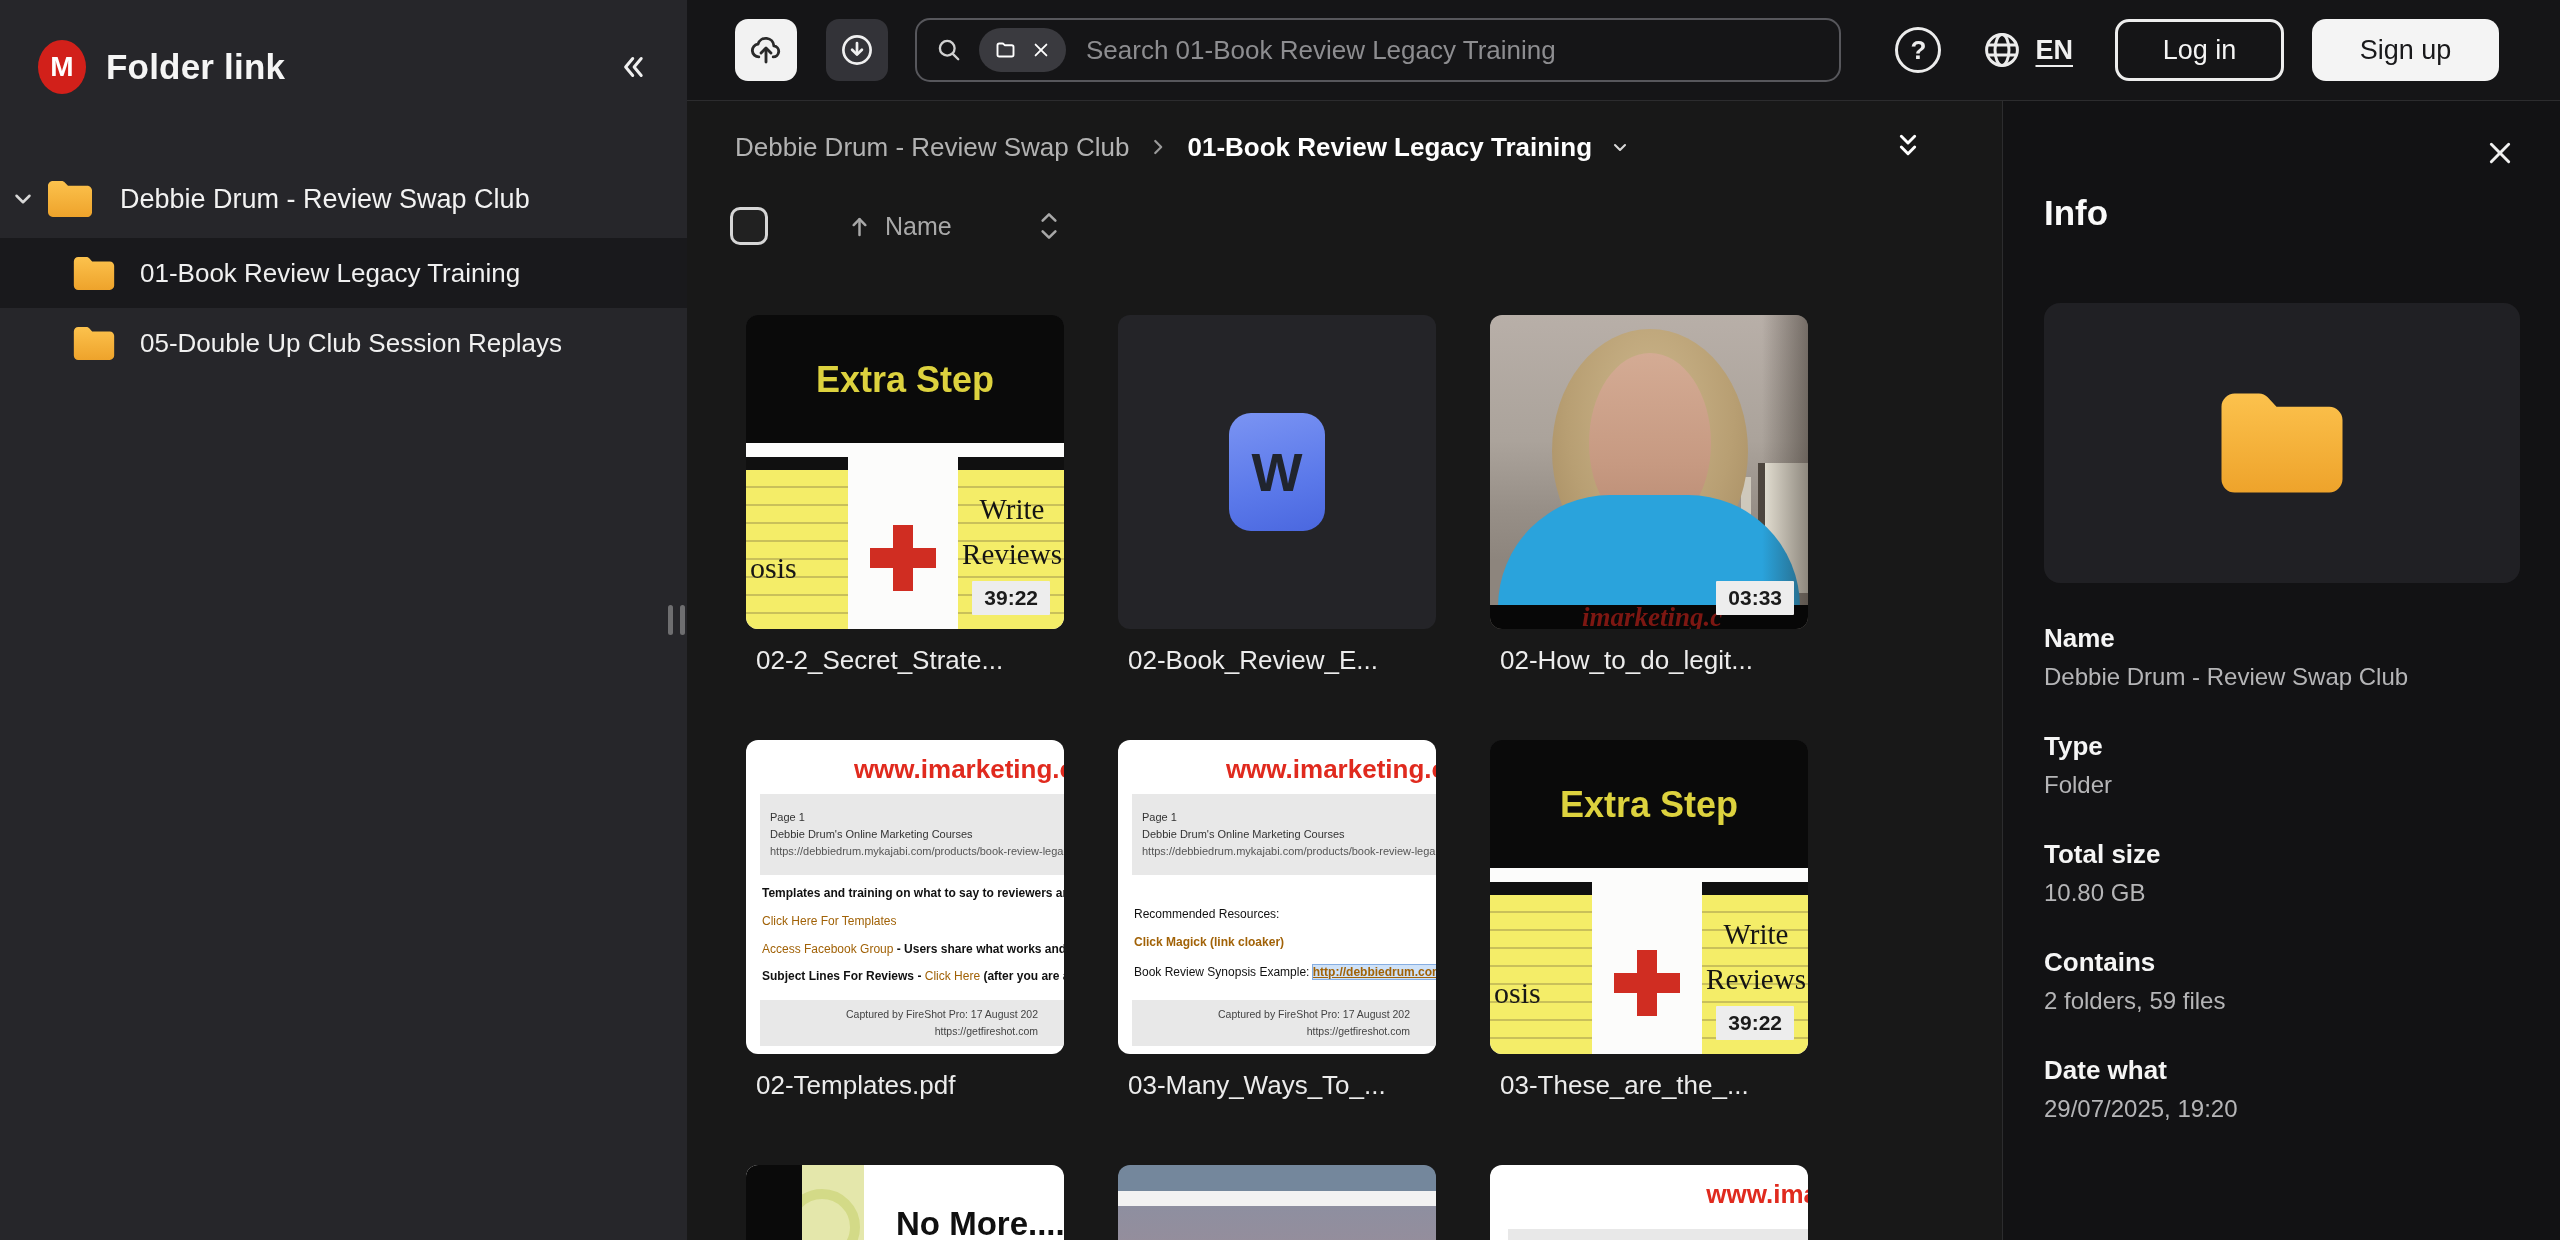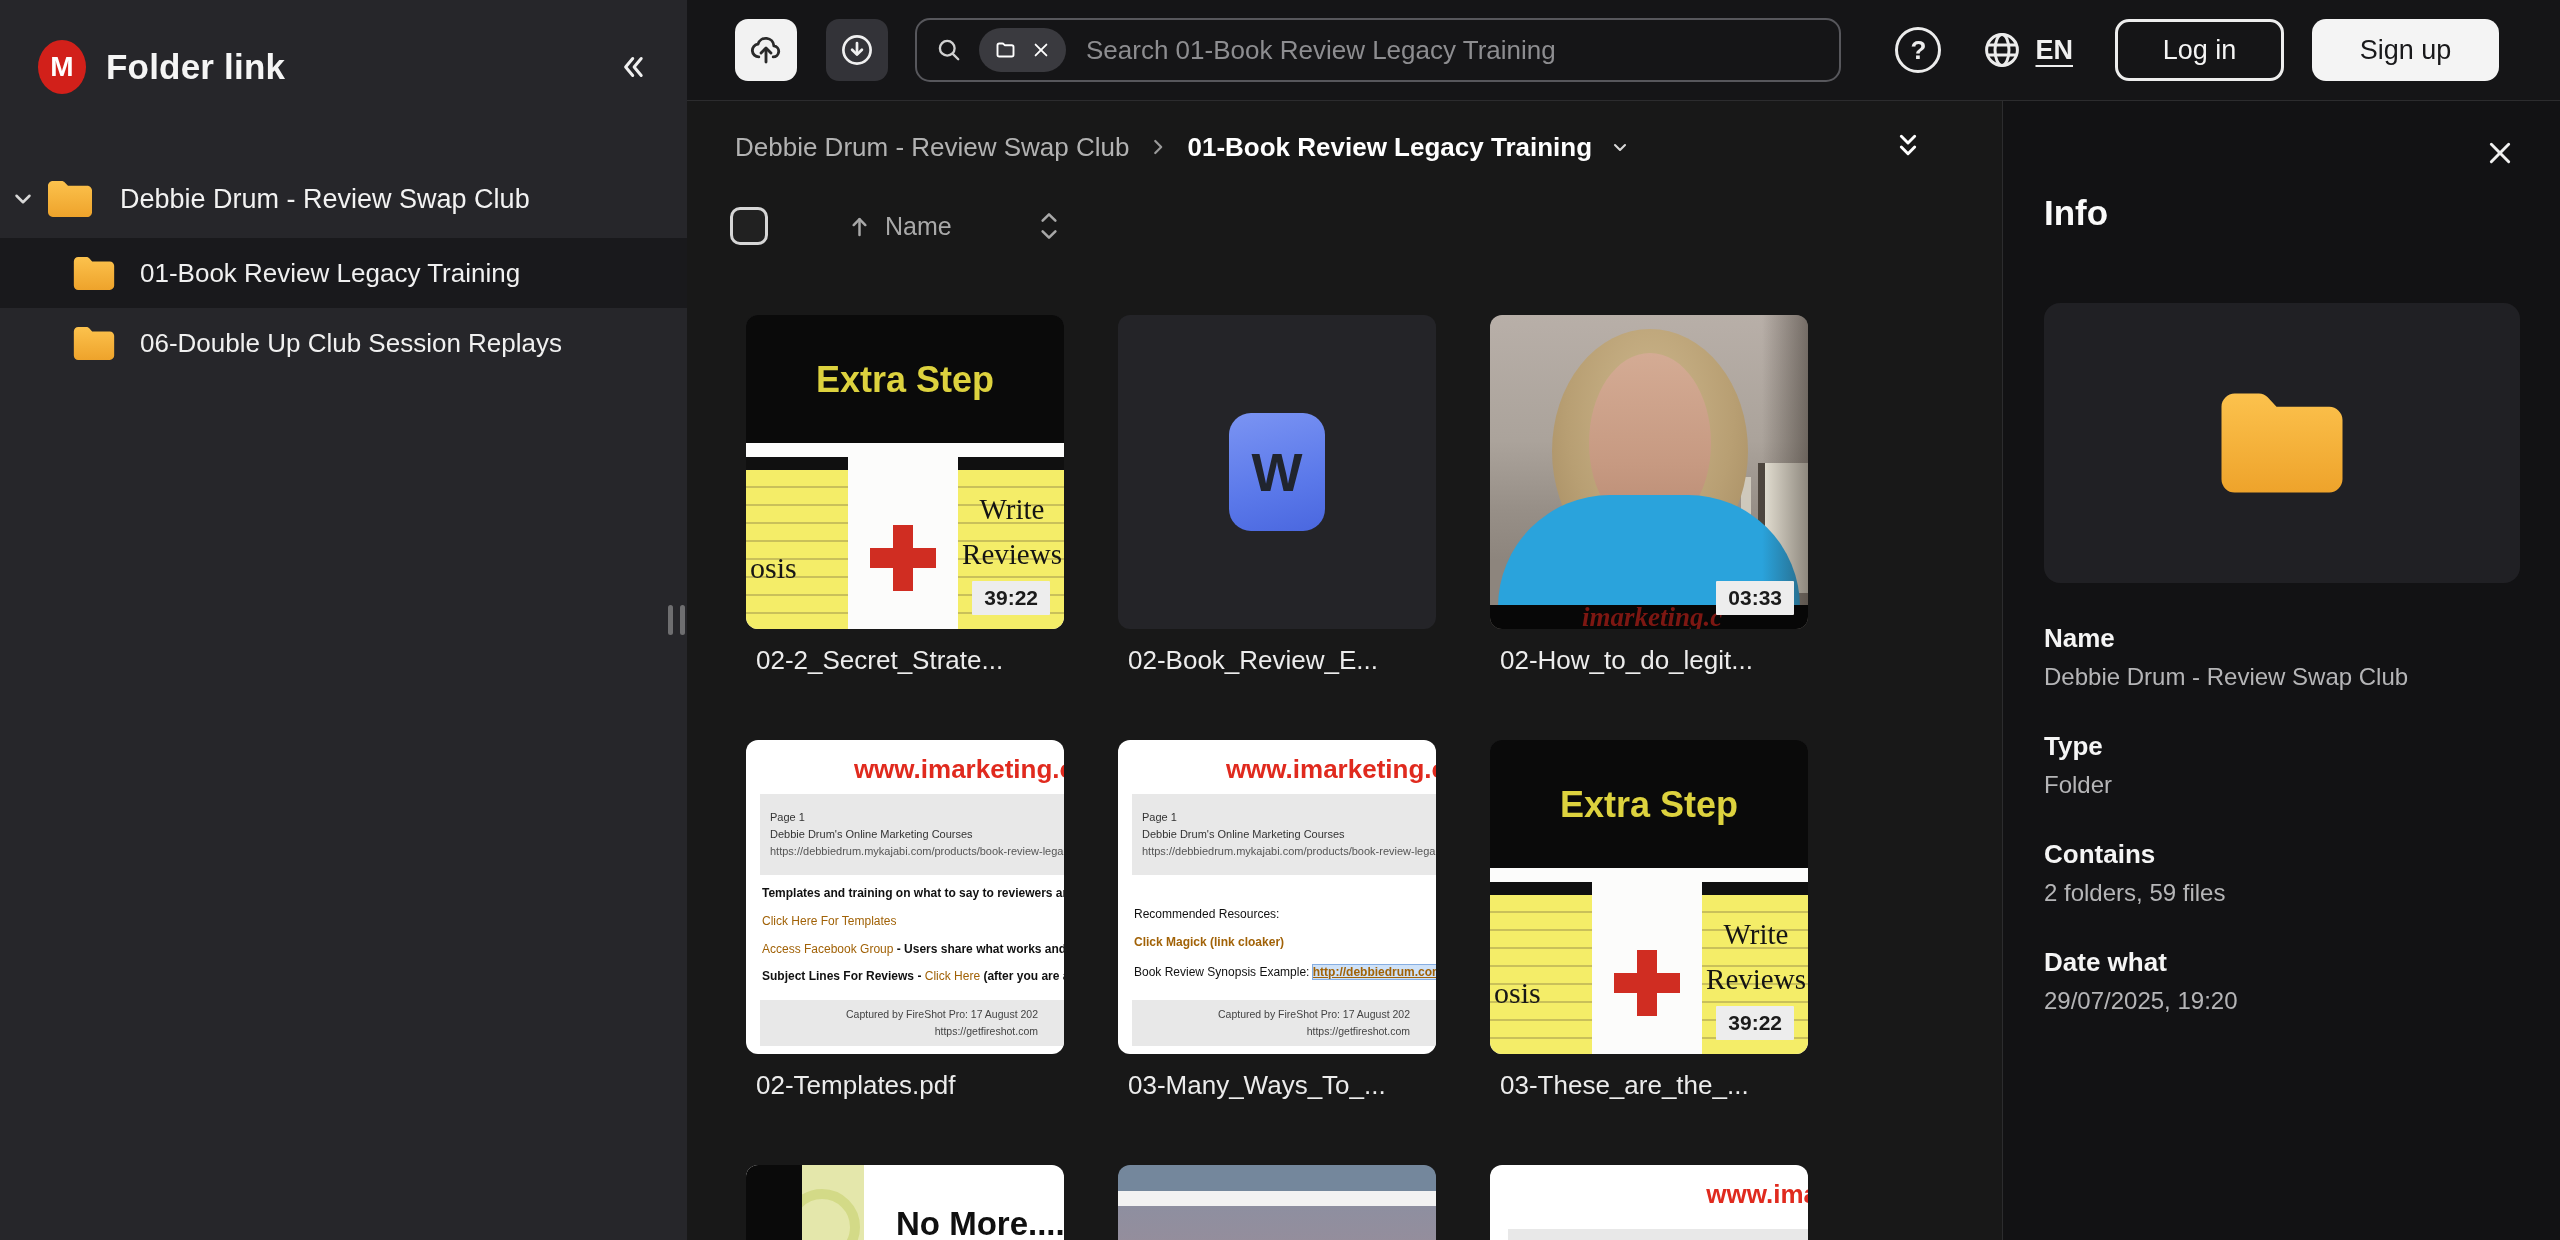--- a/index.html
+++ b/index.html
@@ -202,21 +202,21 @@
         <svg class="f-ic" viewBox="0 0 24 20">
           <path fill="url(#fgrad)" d="M1 3.4C1 2.1 2.1 1 3.4 1h4.4c.6 0 1.2.3 1.6.7L11 3.4h9.6C21.9 3.4 23 4.5 23 5.8v10.8c0 1.3-1.1 2.4-2.4 2.4H3.4A2.4 2.4 0 0 1 1 16.6z"></path>
         </svg>
         <span class="tree-child-label">01-Book Review Legacy Training</span>
       </div>
 
       <div class="tree-child">
         <svg class="f-ic" viewBox="0 0 24 20">
           <path fill="url(#fgrad)" d="M1 3.4C1 2.1 2.1 1 3.4 1h4.4c.6 0 1.2.3 1.6.7L11 3.4h9.6C21.9 3.4 23 4.5 23 5.8v10.8c0 1.3-1.1 2.4-2.4 2.4H3.4A2.4 2.4 0 0 1 1 16.6z"></path>
         </svg>
-        <span class="tree-child-label">06-Double Up Club Session Replays</span>
+        <span class="tree-child-label">05-Double Up Club Session Replays</span>
       </div>
     </div>
 
     <div class="resize-handle">
         <span></span>
         <span></span>
       </div>
   </aside>
 
   <div class="main">
@@ -479,20 +479,24 @@
 
         <div class="field">
           <div class="field-label">Name</div>
           <div class="field-value">Debbie Drum - Review Swap Club</div>
         </div>
         <div class="field">
           <div class="field-label">Type</div>
           <div class="field-value">Folder</div>
         </div>
         <div class="field">
+          <div class="field-label">Total size</div>
+          <div class="field-value">10.80 GB</div>
+        </div>
+        <div class="field">
           <div class="field-label">Contains</div>
           <div class="field-value">2 folders, 59 files</div>
         </div>
         <div class="field">
           <div class="field-label">Date what</div>
           <div class="field-value">29/07/2025, 19:20</div>
         </div>
       </aside>
 
     </div>

